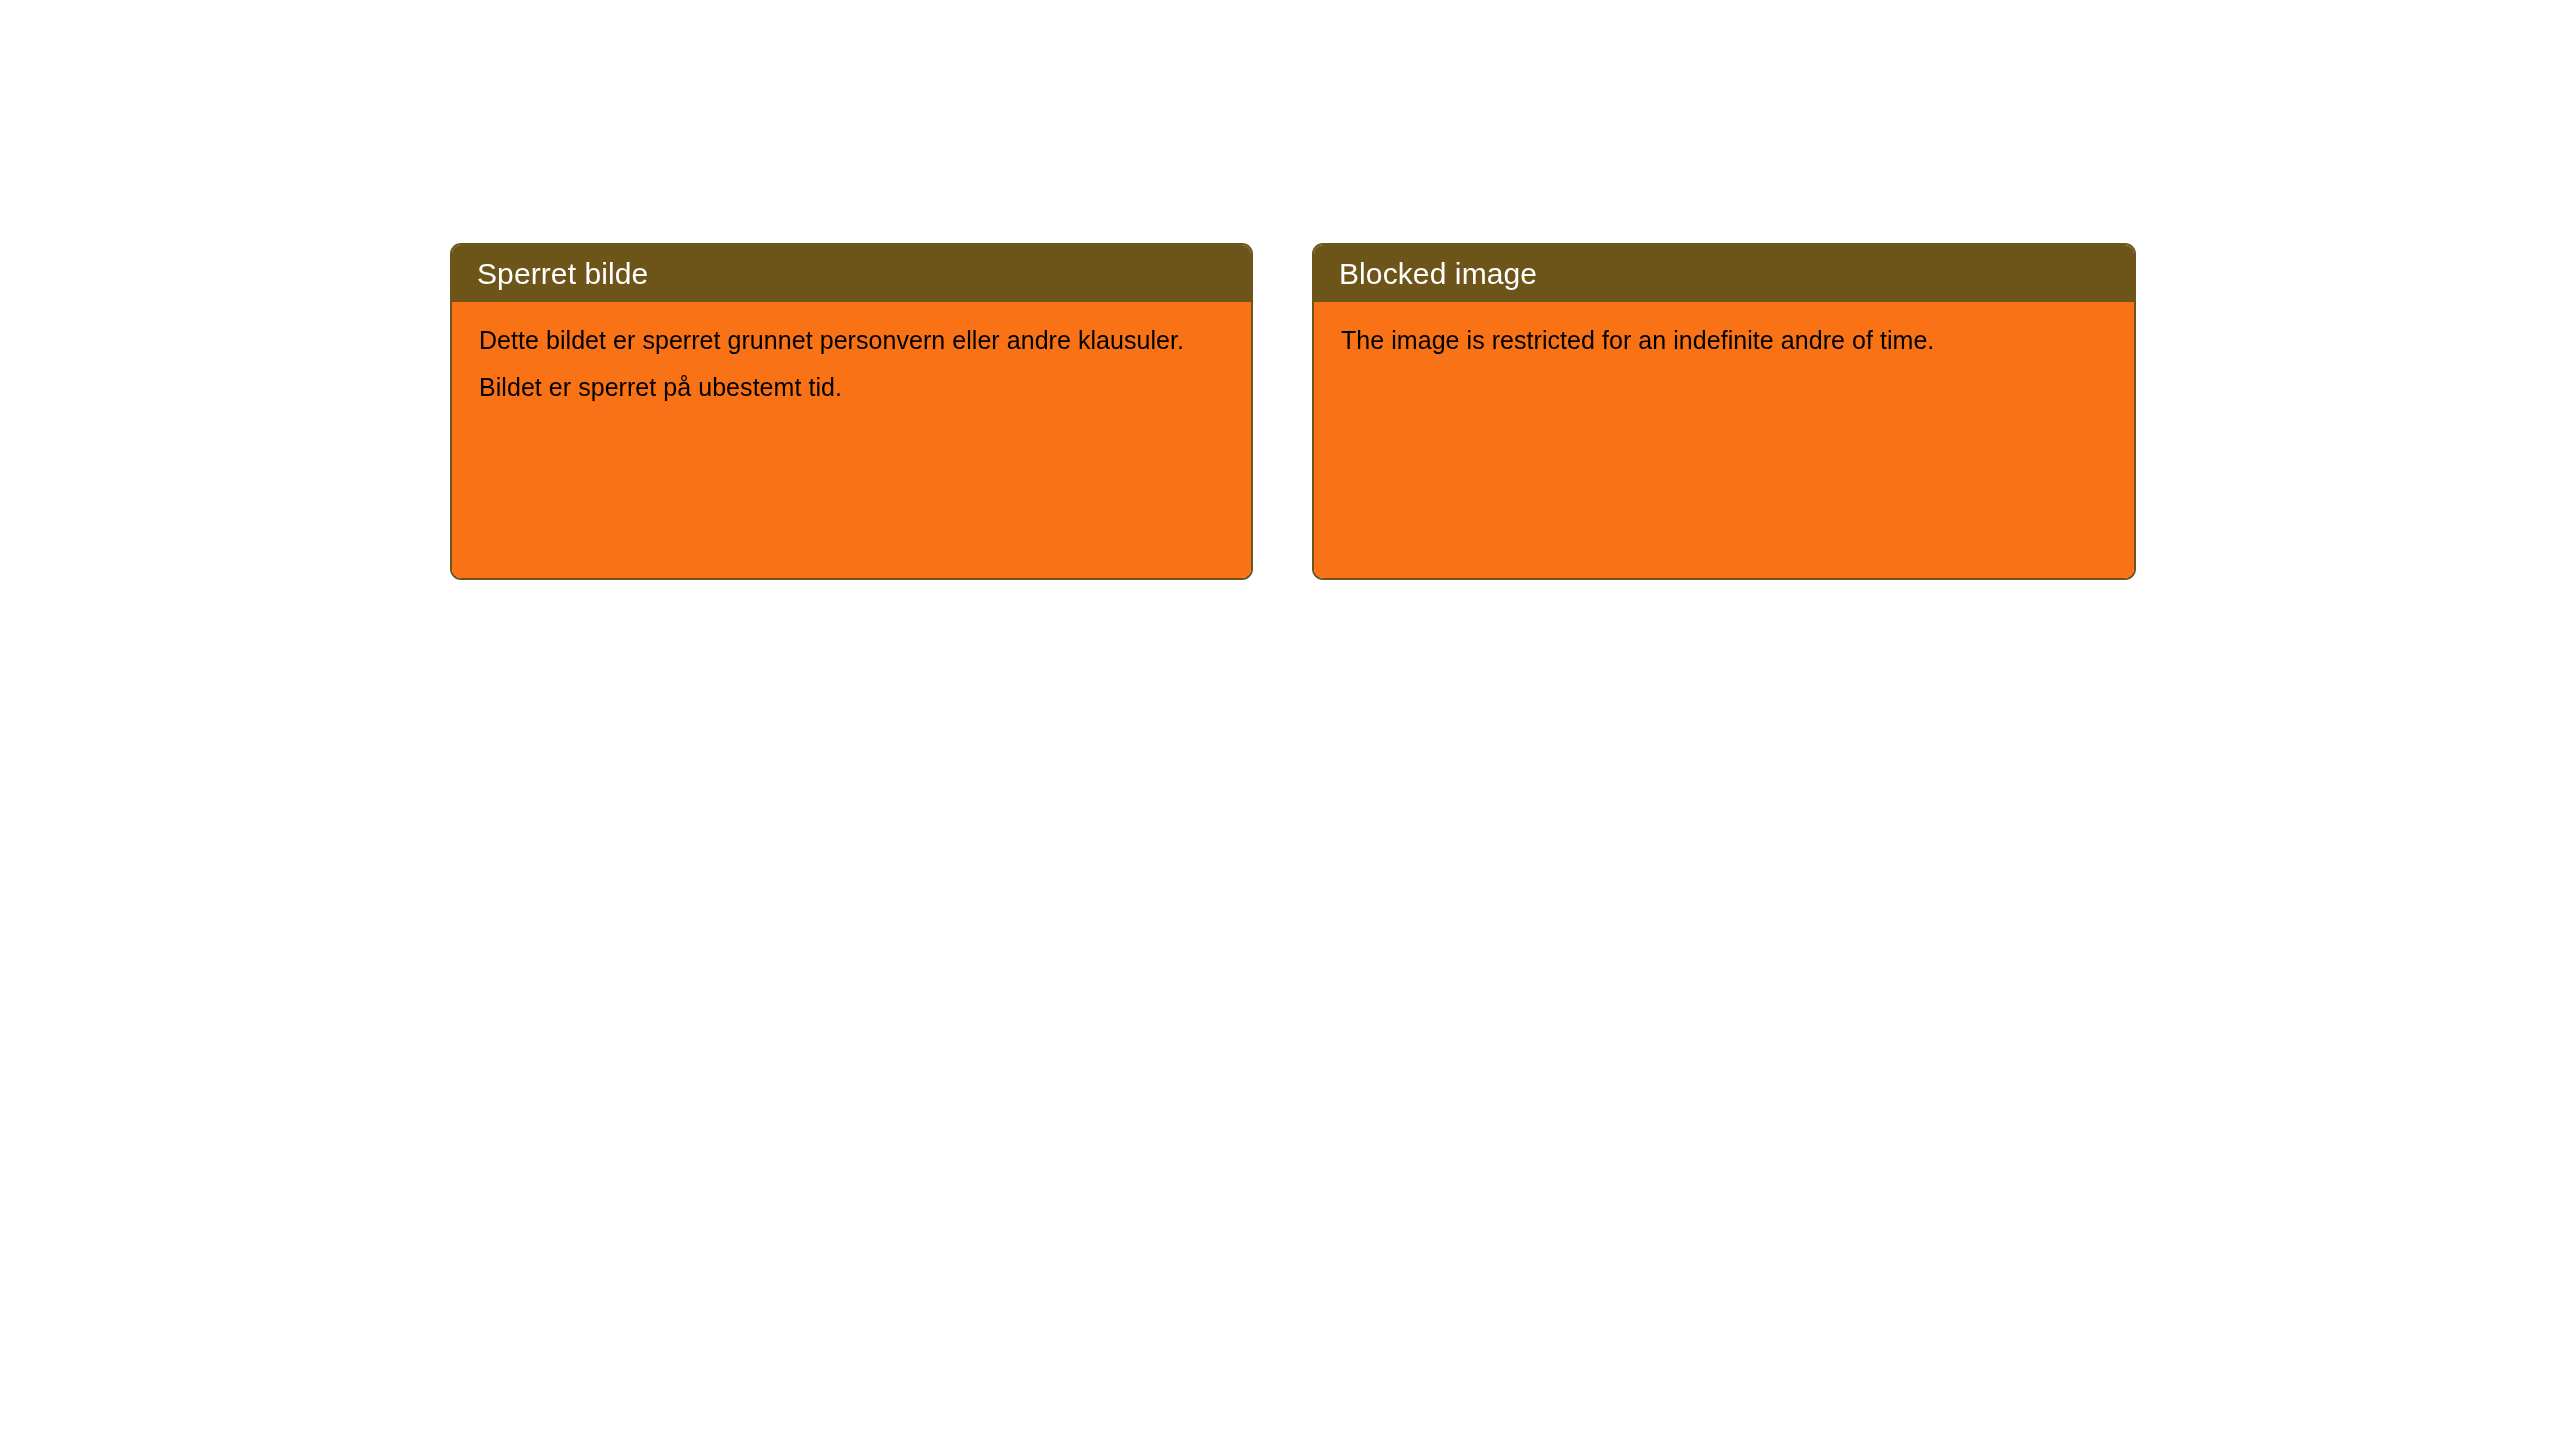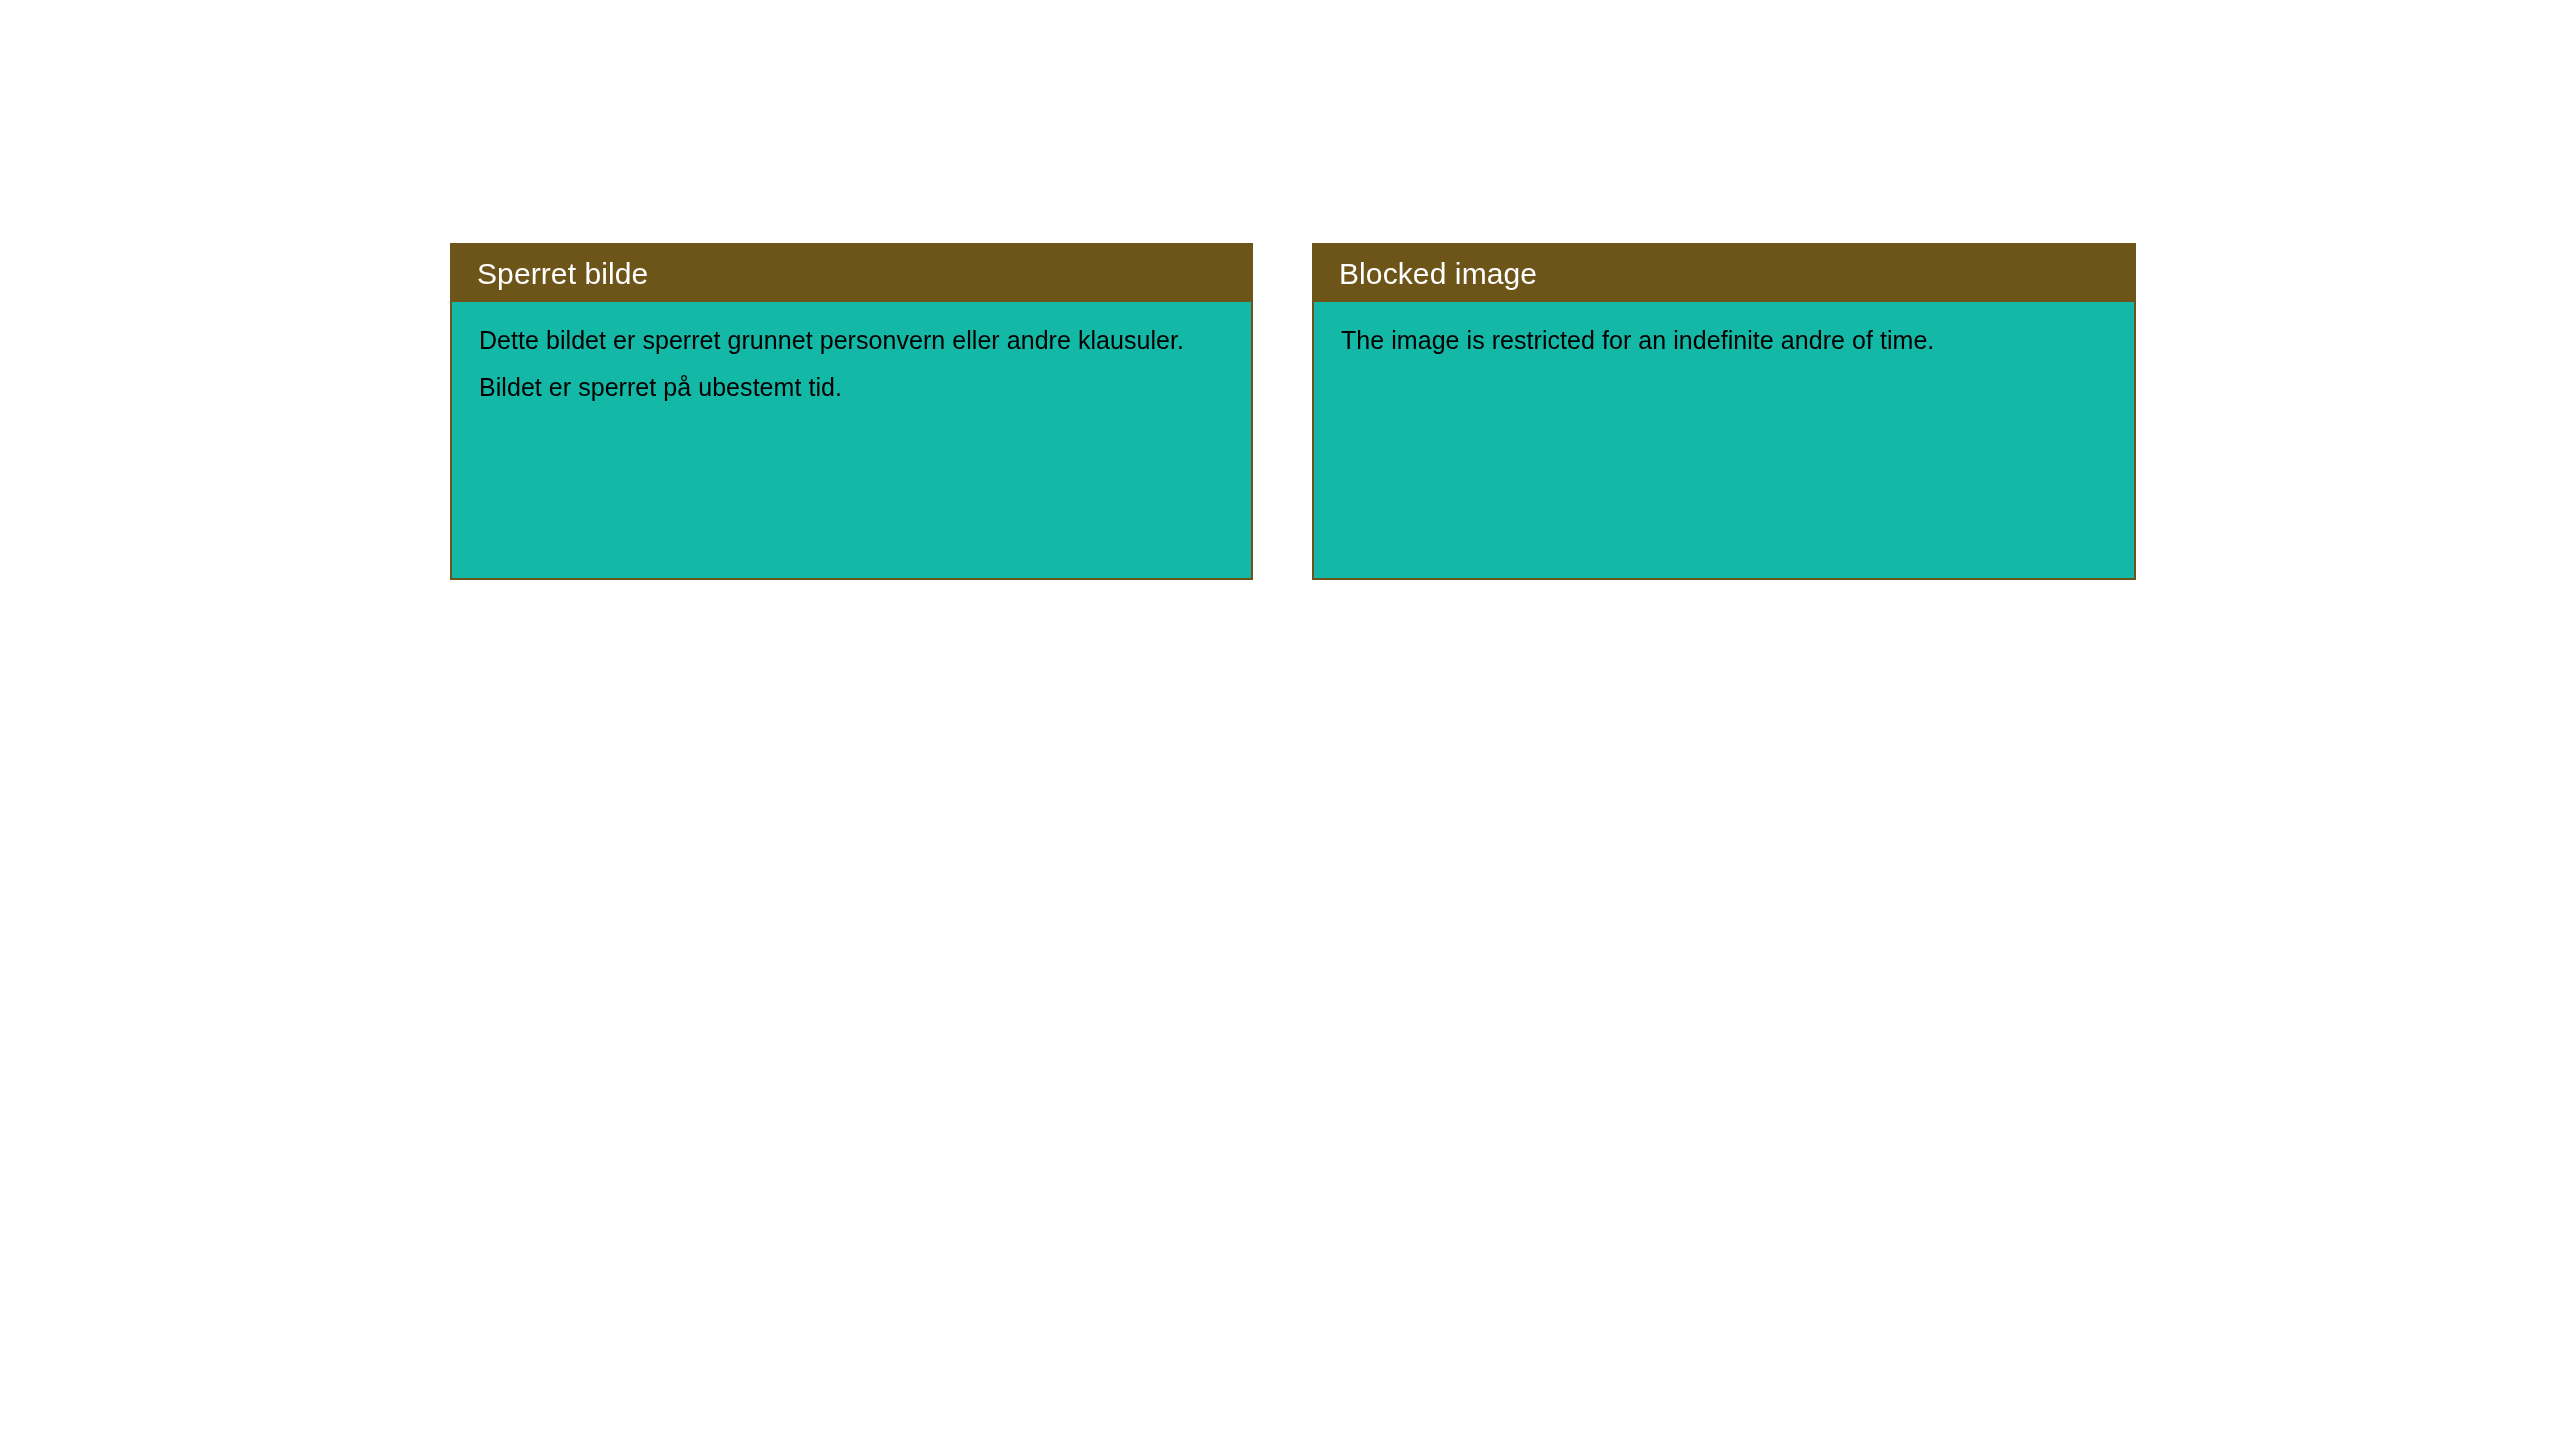--- a/index.html
+++ b/index.html
@@ -21,21 +21,21 @@
     height: 1440px;
     background: #ffffff;
   }
 
   
   .notice-card {
     position: absolute;
     box-sizing: border-box;
     background: #ffffff;
     border: 2px solid #6d5418;
-    border-radius: 0;
+    border-radius: 11px;
     overflow: hidden;
   }
 
   .notice-card.left  { left: 450px; top: 243px; width: 803px; height: 337px; }
   .notice-card.right { left: 1312px; top: 243px; width: 824px; height: 337px; }
 
   .card-header {
     box-sizing: border-box;
     height: 57px;
     background: #6d5418;
@@ -49,21 +49,21 @@
     font-size: 30px;
     line-height: 34px;
     font-weight: 400;
     letter-spacing: 0.1px;
     white-space: nowrap;
   }
 
   .card-body {
     box-sizing: border-box;
     padding: 22px 26px 0 27px;
-    background: #14b8a6;
+    background: #f97316;
     height: calc(100% - 57px);
   }
 
   .card-paragraph {
     color: #000000;
     font-size: 25px;
     line-height: 33px;
     font-weight: 400;
     margin: 0;
     letter-spacing: 0.05px;

